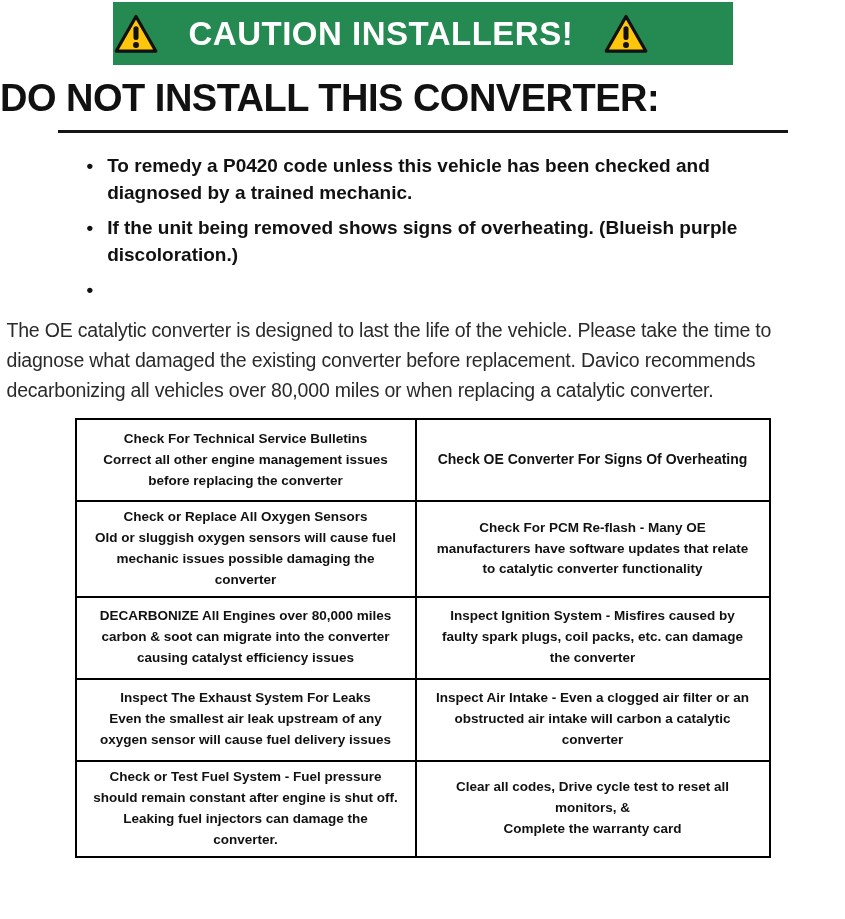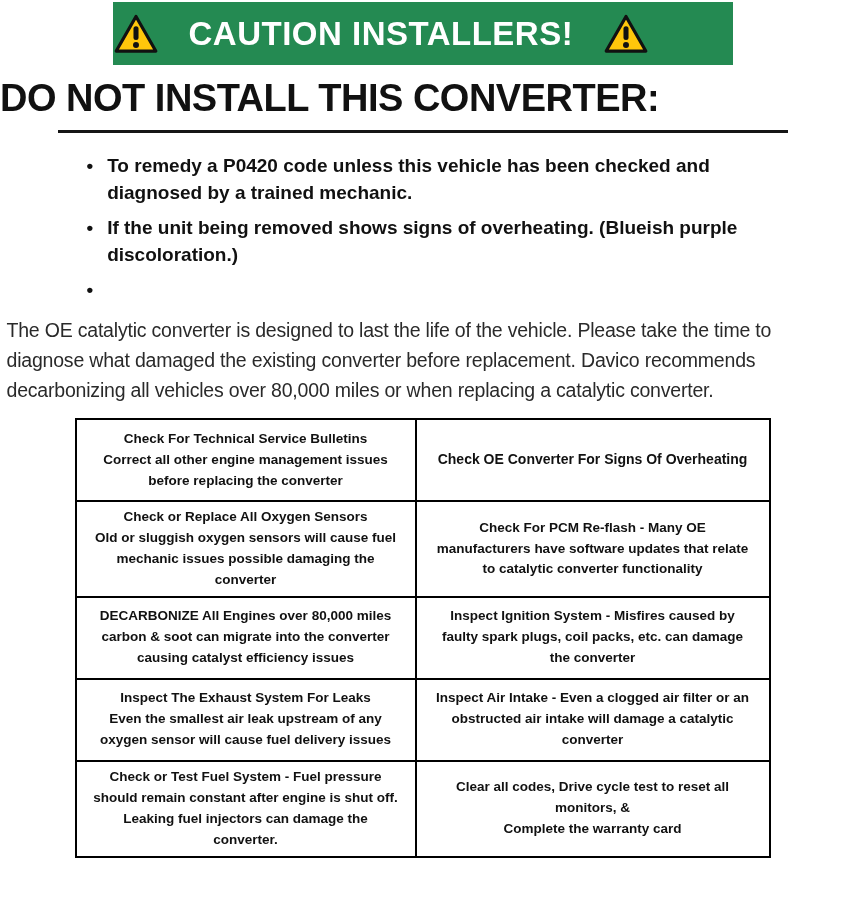--- a/index.html
+++ b/index.html
@@ -172,21 +172,21 @@
 Old or sluggish oxygen sensors will cause fuel mechanic issues possible damaging the converter</td>
         <td>Check For PCM Re-flash - Many OE manufacturers have software updates that relate to catalytic converter functionality</td>
       </tr>
       <tr>
         <td>DECARBONIZE All Engines over 80,000 miles carbon &amp; soot can migrate into the converter causing catalyst efficiency issues</td>
         <td>Inspect Ignition System - Misfires caused by faulty spark plugs, coil packs, etc. can damage the converter</td>
       </tr>
       <tr>
         <td>Inspect The Exhaust System For Leaks
 Even the smallest air leak upstream of any oxygen sensor will cause fuel delivery issues</td>
-        <td>Inspect Air Intake - Even a clogged air filter or an obstructed air intake will damage a catalytic converter</td>
+        <td>Inspect Air Intake - Even a clogged air filter or an obstructed air intake will carbon a catalytic converter</td>
       </tr>
       <tr>
         <td>Check or Test Fuel System - Fuel pressure should remain constant after engine is shut off.  Leaking fuel injectors can damage the converter.</td>
         <td>Clear all codes,  Drive cycle test to reset all monitors, &amp;
 Complete the warranty card</td>
       </tr>
     </tbody>
   </table>
 
 </div>

